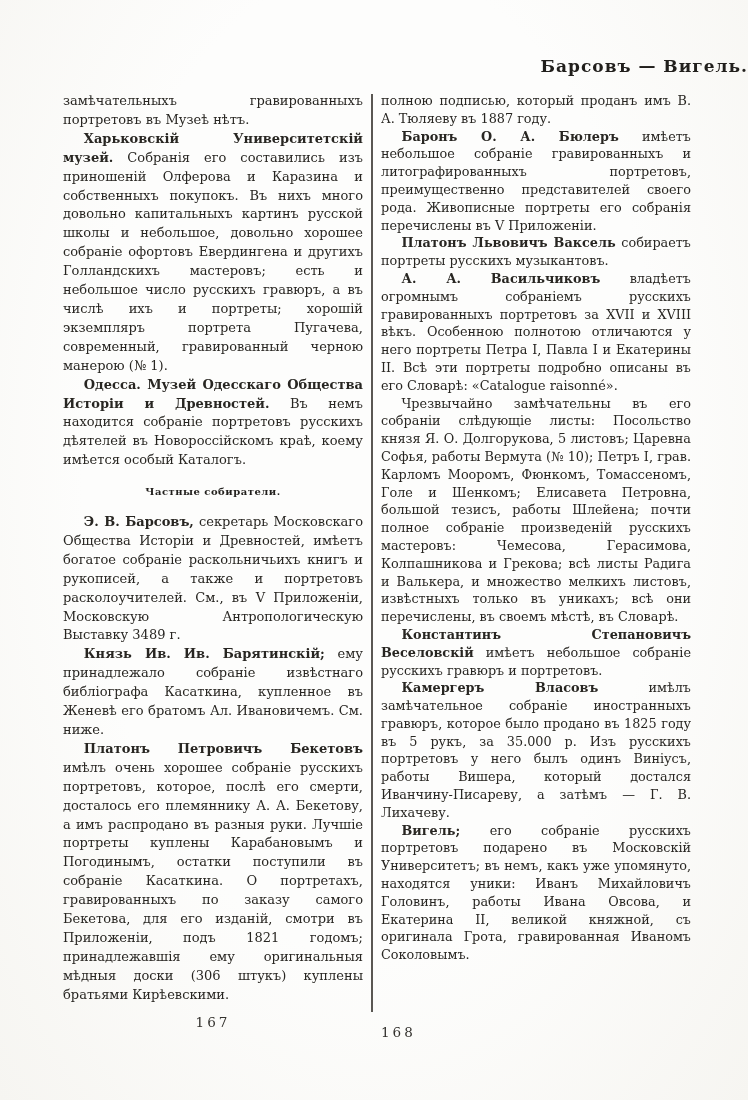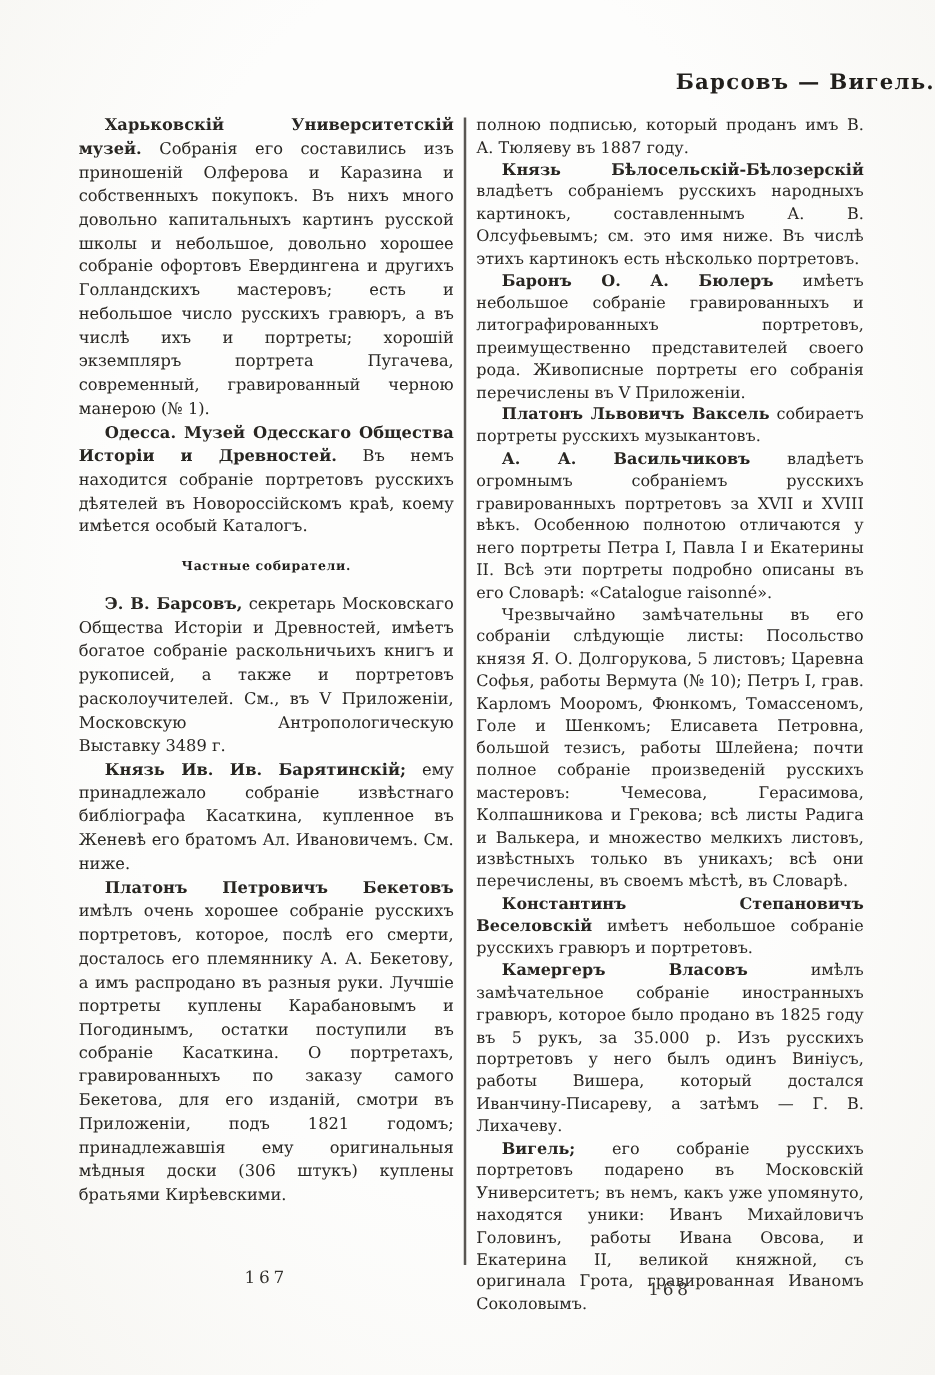--- a/index.html
+++ b/index.html
@@ -43,42 +43,42 @@
     margin: 13px 0 11px 0;
     letter-spacing: 0.5px;
     color: #211f1c;
   }
   .pagenum {
     position: absolute;
     font-size: 13.5px; letter-spacing: 3px;
     color: #33312d;
   }
   .pagenum-left  { left: 63px;  width: 300px; top: 1014px; text-align: center; }
-  .pagenum-right { left: 381px; width: 310px; top: 1024px; text-align: center; }
+  .pagenum-right { left: 381px; width: 310px; top: 1024px; }
 </style>
 </head>
 <body>
 
 <div class="page">
   <div class="running-head">Барсовъ — Вигель.</div>
 
   <div class="divider"></div>
 
   <div class="column col-left">
+      <div class="para noindent"><span>замѣчательныхъ гравированныхъ портретовъ въ Музеѣ нѣтъ.</span></div>
       <div class="para"><span class="b">Харьковскій Университетскій музей.</span><span> Собранія его составились изъ приношеній Олферова и Каразина и собственныхъ покупокъ. Въ нихъ много довольно капитальныхъ картинъ русской школы и небольшое, довольно хорошее собраніе офортовъ Евердингена и другихъ Голландскихъ мастеровъ; есть и небольшое число русскихъ гравюръ, а въ числѣ ихъ и портреты; хорошій экземпляръ портрета Пугачева, современный, гравированный черною манерою (№ 1).</span></div>
       <div class="para"><span class="b">Одесса. Музей Одесскаго Общества Исторіи и Древностей.</span><span> Въ немъ находится собраніе портретовъ русскихъ дѣятелей въ Новороссійскомъ краѣ, коему имѣется особый Каталогъ.</span></div>
       <div class="section-heading">Частные собиратели.</div>
       <div class="para"><span class="b">Э. В. Барсовъ,</span><span> секретарь Московскаго Общества Исторіи и Древностей, имѣетъ богатое собраніе раскольничьихъ книгъ и рукописей, а также и портретовъ расколоучителей. См., въ V Приложеніи, Московскую Антропологическую Выставку 3489 г.</span></div>
       <div class="para"><span class="b">Князь Ив. Ив. Барятинскій;</span><span> ему принадлежало собраніе извѣстнаго библіографа Касаткина, купленное въ Женевѣ его братомъ Ал. Ивановичемъ. См. ниже.</span></div>
       <div class="para"><span class="b">Платонъ Петровичъ Бекетовъ</span><span> имѣлъ очень хорошее собраніе русскихъ портретовъ, которое, послѣ его смерти, досталось его племяннику А. А. Бекетову, а имъ распродано въ разныя руки. Лучшіе портреты куплены Карабановымъ и Погодинымъ, остатки поступили въ собраніе Касаткина. О портретахъ, гравированныхъ по заказу самого Бекетова, для его изданій, смотри въ Приложеніи, подъ 1821 годомъ; принадлежавшія ему оригинальныя мѣдныя доски (306 штукъ) куплены братьями Кирѣевскими.</span></div>
     </div>
 
   <div class="column col-right">
       <div class="para noindent"><span>полною подписью, который проданъ имъ В. А. Тюляеву въ 1887 году.</span></div>
-      <div class="para"><span class="b">Князь Бѣлосельскій-Бѣлозерскій</span><span> владѣетъ собраніемъ русскихъ народныхъ картинокъ, составленнымъ А. В. Олсуфьевымъ; см. это имя ниже. Въ числѣ этихъ картинокъ есть нѣсколько портретовъ.</span></div>
       <div class="para"><span class="b">Баронъ О. А. Бюлеръ</span><span> имѣетъ небольшое собраніе гравированныхъ и литографированныхъ портретовъ, преимущественно представителей своего рода. Живописные портреты его собранія перечислены въ V Приложеніи.</span></div>
       <div class="para"><span class="b">Платонъ Львовичъ Ваксель</span><span> собираетъ портреты русскихъ музыкантовъ.</span></div>
       <div class="para"><span class="b">А. А. Васильчиковъ</span><span> владѣетъ огромнымъ собраніемъ русскихъ гравированныхъ портретовъ за XVII и XVIII вѣкъ. Особенною полнотою отличаются у него портреты Петра I, Павла I и Екатерины II. Всѣ эти портреты подробно описаны въ его Словарѣ: «Catalogue raisonné».</span></div>
       <div class="para"><span>Чрезвычайно замѣчательны въ его собраніи слѣдующіе листы: Посольство князя Я. О. Долгорукова, 5 листовъ; Царевна Софья, работы Вермута (№ 10); Петръ I, грав. Карломъ Мооромъ, Фюнкомъ, Томассеномъ, Голе и Шенкомъ; Елисавета Петровна, большой тезисъ, работы Шлейена; почти полное собраніе произведеній русскихъ мастеровъ: Чемесова, Герасимова, Колпашникова и Грекова; всѣ листы Радига и Валькера, и множество мелкихъ листовъ, извѣстныхъ только въ уникахъ; всѣ они перечислены, въ своемъ мѣстѣ, въ Словарѣ.</span></div>
       <div class="para"><span class="b">Константинъ Степановичъ Веселовскій</span><span> имѣетъ небольшое собраніе русскихъ гравюръ и портретовъ.</span></div>
       <div class="para"><span class="b">Камергеръ Власовъ</span><span> имѣлъ замѣчательное собраніе иностранныхъ гравюръ, которое было продано въ 1825 году въ 5 рукъ, за 35.000 р. Изъ русскихъ портретовъ у него былъ одинъ Виніусъ, работы Вишера, который достался Иванчину-Писареву, а затѣмъ — Г. В. Лихачеву.</span></div>
       <div class="para"><span class="b">Вигель;</span><span> его собраніе русскихъ портретовъ подарено въ Московскій Университетъ; въ немъ, какъ уже упомянуто, находятся уники: Иванъ Михайловичъ Головинъ, работы Ивана Овсова, и Екатерина II, великой княжной, съ оригинала Грота, гравированная Иваномъ Соколовымъ.</span></div>
     </div>
 
   <div class="pagenum pagenum-left">167</div>

